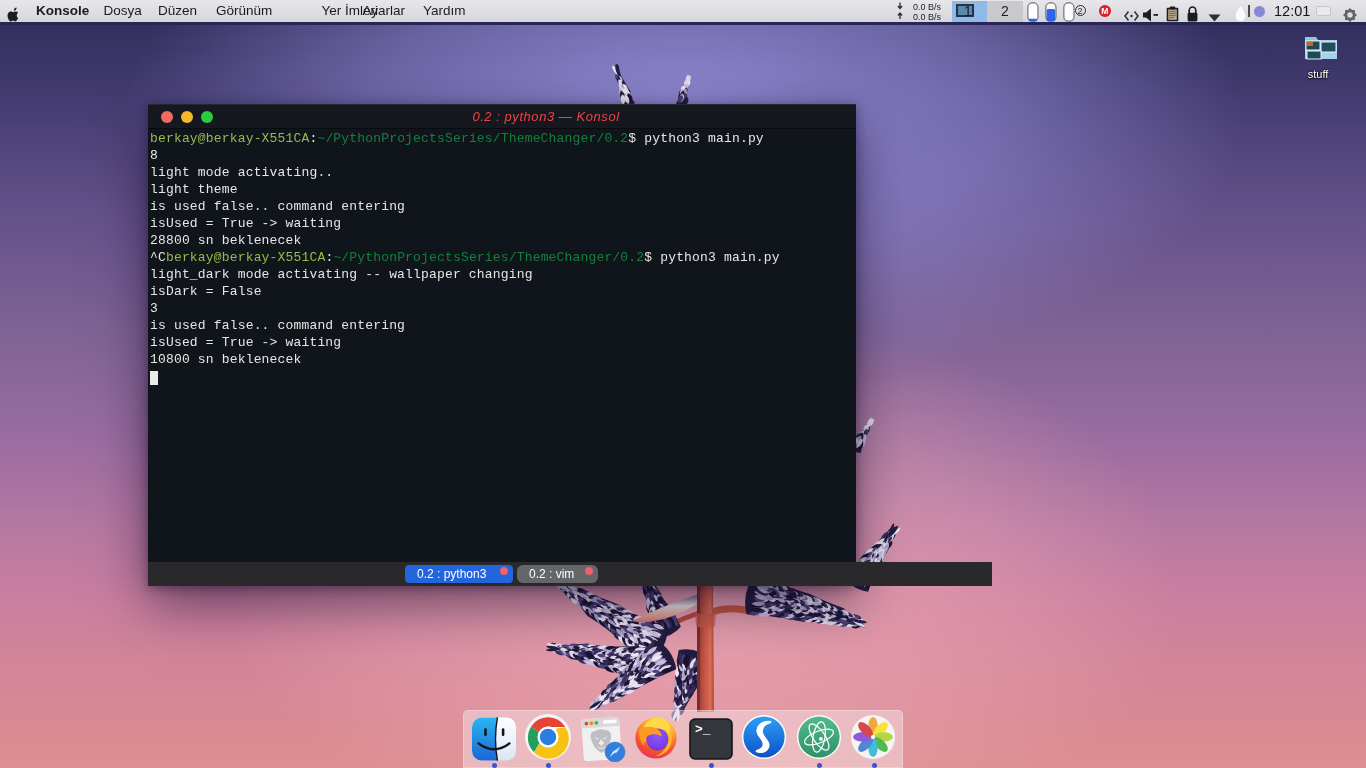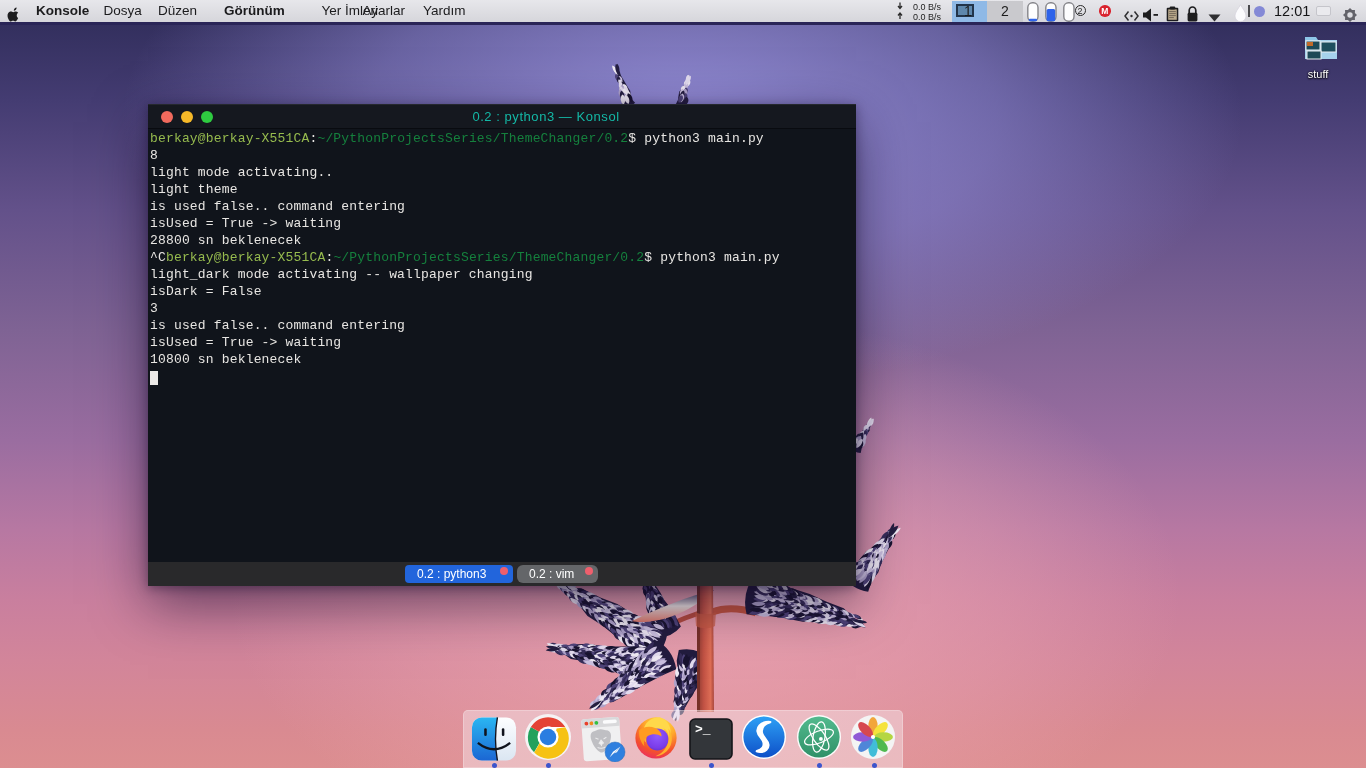--- a/index.html
+++ b/index.html
@@ -7,24 +7,24 @@
  radial-gradient(ellipse 700px 340px at 682px 118px, rgba(150,143,218,0.95) 0%, rgba(150,143,218,0.52) 45%, rgba(150,143,218,0) 80%),
  radial-gradient(ellipse 560px 330px at 705px 595px, rgba(242,172,182,0.75) 0%, rgba(242,172,182,0.3) 55%, rgba(242,172,182,0) 85%),
  linear-gradient(180deg,#272250 0px,#34305f 28px,#443c72 100px,#63518a 210px,#7f6394 330px,#9a6da0 440px,#b778a2 530px,#c97f9e 600px,#d2859a 660px,#d98a91 730px,#dc8e90 768px);}
 .mb{position:absolute;left:0;top:0;width:1366px;height:22px;background:linear-gradient(#e7e7eb,#d6d6db);box-shadow:0 1px 0 rgba(30,25,80,0.5);} 
 .mi{position:absolute;top:0;height:22px;line-height:22px;font-size:13.5px;color:#1b1b1d;white-space:pre;}
 .mtxt{position:absolute;top:0;height:22px;line-height:22px;white-space:pre;}
 
 #win{position:absolute;left:148px;top:104px;width:708px;height:482px;box-shadow:0 18px 50px rgba(20,10,40,0.55),0 2px 10px rgba(20,10,40,0.4);}
 #tbar{position:absolute;left:0;top:0;width:708px;height:25px;background:#15181f;border-bottom:1px solid #090b10;box-shadow:inset 0 1px 0 rgba(255,255,255,0.07);}
 #tbar .dot{position:absolute;top:6.5px;width:12px;height:12px;border-radius:50%;}
-#ttl{position:absolute;left:0;top:0;width:796px;height:25px;line-height:26px;text-align:center;font-size:13px;letter-spacing:0.55px;color:#14b8a6;}
+#ttl{position:absolute;left:0;top:0;width:796px;height:25px;line-height:26px;text-align:center;font-size:13px;letter-spacing:0.55px;color:#ef4444;font-style:italic;}
 #term{position:absolute;left:0;top:25px;width:708px;height:433px;background:#10141b;font-family:"Liberation Mono",monospace;font-size:13px;line-height:17px;letter-spacing:0.17px;color:#e8e6e3;padding:0.5px 0 0 2px;white-space:pre;}
 #term .g{color:#96bb4e;} #term .b{color:#15803d;}
-#tabs{position:absolute;left:0;top:458px;width:708px;height:24px;background:#29292b;}
+#tabs{position:absolute;left:0;top:458px;width:844px;height:24px;background:#29292b;}
 .tab{position:absolute;top:3px;height:18px;border-radius:4px;color:#fff;font-size:12px;line-height:18px;text-align:left;white-space:pre;}
 .tdot{position:absolute;top:5px;width:8px;height:8px;border-radius:50%;background:#ef5f6d;}
 
 #dock{position:absolute;left:463px;top:710px;width:440px;height:58px;background:rgba(246,233,237,0.45);border-radius:5px 5px 0 0;box-shadow:inset 0 0 0 1px rgba(255,255,255,0.25);}
 .dic{position:absolute;top:716px;width:46px;height:46px;}
 .ddot{position:absolute;top:763px;width:5px;height:5px;border-radius:50%;background:#3c55cc;}
 
 #stuff{position:absolute;left:1295px;top:34px;width:46px;text-align:center;}
 #stuff .lbl{margin-top:3px;font-size:11px;color:#fff;text-shadow:0 1px 2px #000,0 0 2px #000;}
 </style></head>
@@ -1343,21 +1343,21 @@
 <div style="position:absolute;left:0;top:22px;width:1366px;height:3px;background:#2a2557;"></div>
 <svg class="mtxt" style="left:6.5px;top:4px;" width="15" height="15" viewBox="0 0 15 15">
     <g transform="scale(0.85)" fill="#1d1d1f">
 <path d="M8.9,1.3 C9.5,0.55 10.5,0 11.3,0 C11.4,0.95 11,1.9 10.45,2.6 C9.85,3.3 8.9,3.85 8,3.8 C7.9,2.9 8.35,1.95 8.9,1.3 Z"></path>
 <path d="M13.1,13.5 C12.8,14.3 12.6,14.6 12.2,15.3 C11.6,16.3 10.7,17.55 9.6,17.55 C8.6,17.55 8.4,16.9 7.1,16.9 C5.8,16.9 5.5,17.55 4.6,17.6 C3.5,17.6 2.7,16.5 2.1,15.5 C0.4,12.8 0.2,9.6 1.3,7.9 C2.1,6.7 3.3,6 4.5,6 C5.7,6 6.4,6.65 7.4,6.65 C8.3,6.65 8.9,6 10.3,6 C11.3,6 12.4,6.55 13.2,7.5 C10.7,8.9 11.1,12.55 13.1,13.5 Z" transform="translate(0,-1.2)"></path>
 </g>
   </svg>
 <div class="mi" style="left:36px;font-weight:bold;">Konsole</div>
 <div class="mi" style="left:103.5px;font-weight:normal;">Dosya</div>
 <div class="mi" style="left:158px;font-weight:normal;">Düzen</div>
-<div class="mi" style="left:224px;font-weight:bold;">Görünüm</div>
+<div class="mi" style="left:216px;font-weight:normal;">Görünüm</div>
 <div class="mi" style="left:285.5px;font-weight:normal;margin-left:36px;">Yer İmleri</div>
 <div class="mi" style="left:362.5px;font-weight:normal;">Ayarlar</div>
 <div class="mi" style="left:423px;font-weight:normal;">Yardım</div>
 <svg class="mtxt" style="left:896px;top:0;" width="52" height="22" viewBox="0 0 52 22">
 <path d="M4,2.5 V8 M2,6 L4,8.5 L6,6" stroke="#2b2b2b" stroke-width="1.3" fill="none"></path>
 <path d="M4,19 V13.5 M2,15.5 L4,13 L6,15.5" stroke="#2b2b2b" stroke-width="1.3" fill="none"></path>
 <text x="17" y="9.5" font-size="9" fill="#1e1e1e" font-family="Liberation Sans">0.0 B/s</text>
 <text x="17" y="19.5" font-size="9" fill="#1e1e1e" font-family="Liberation Sans">0.0 B/s</text>
 </svg>
 <div class="mtxt" style="left:952px;top:0.5px;width:35px;height:21px;background:#8fb9e6;"></div>

